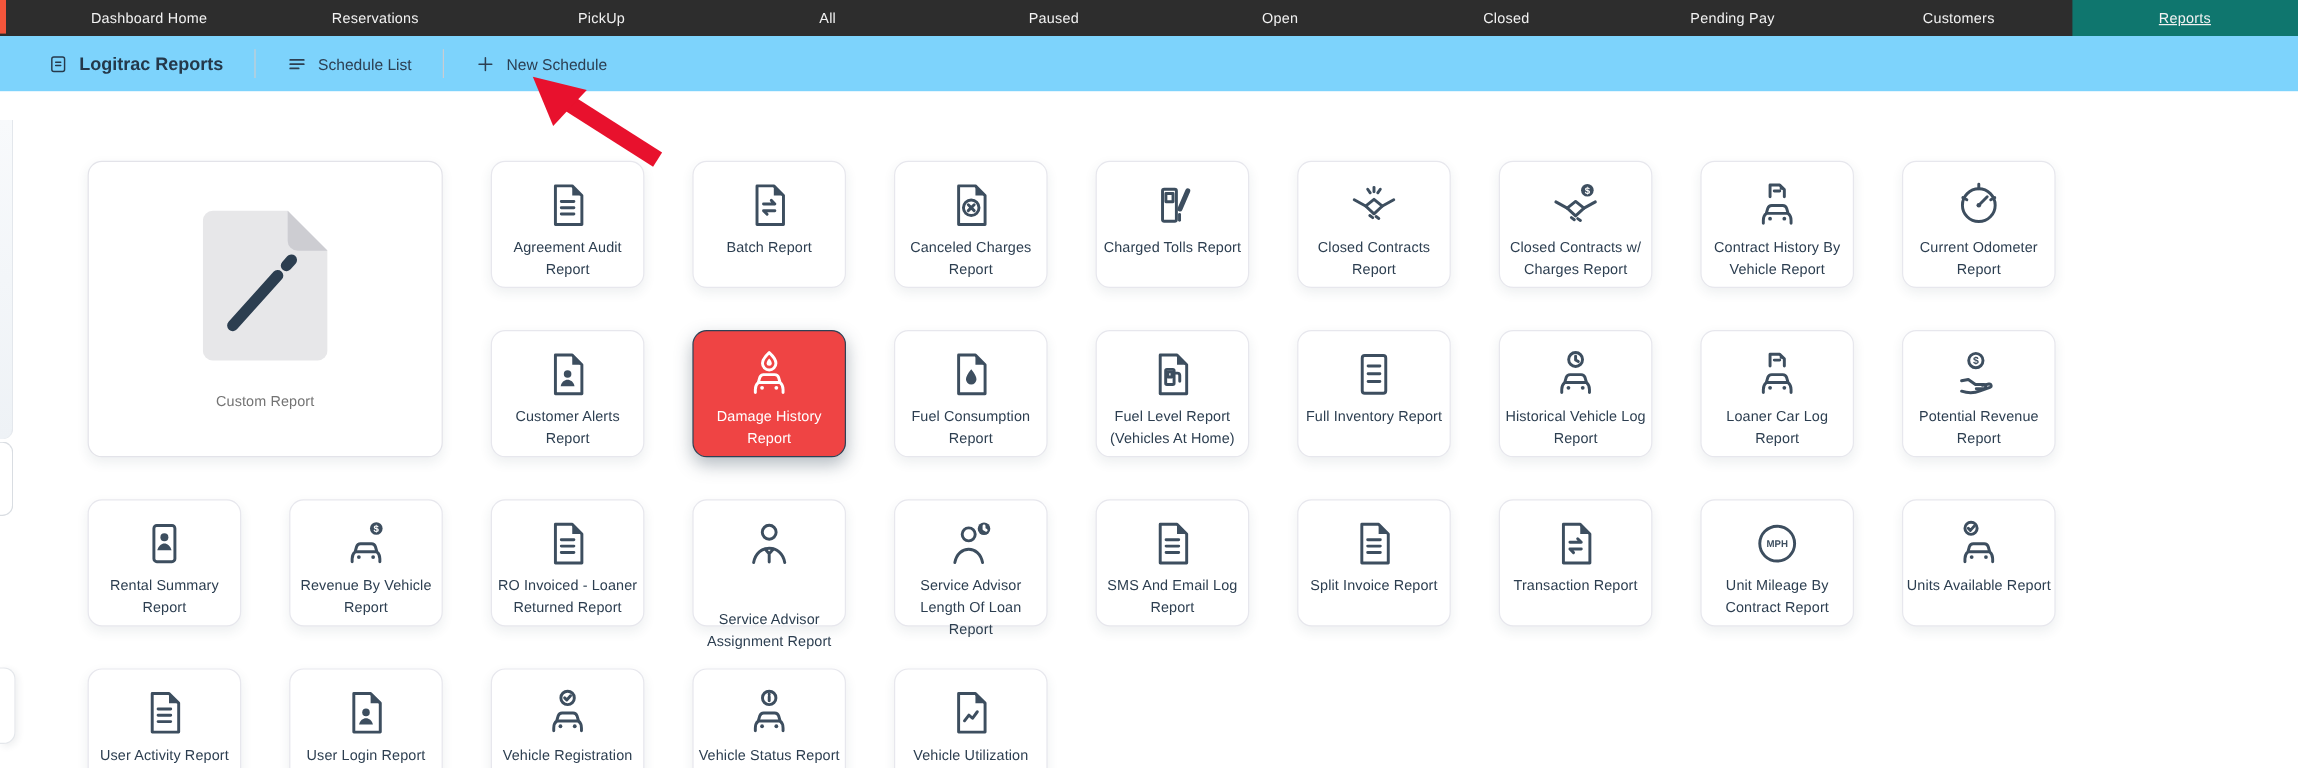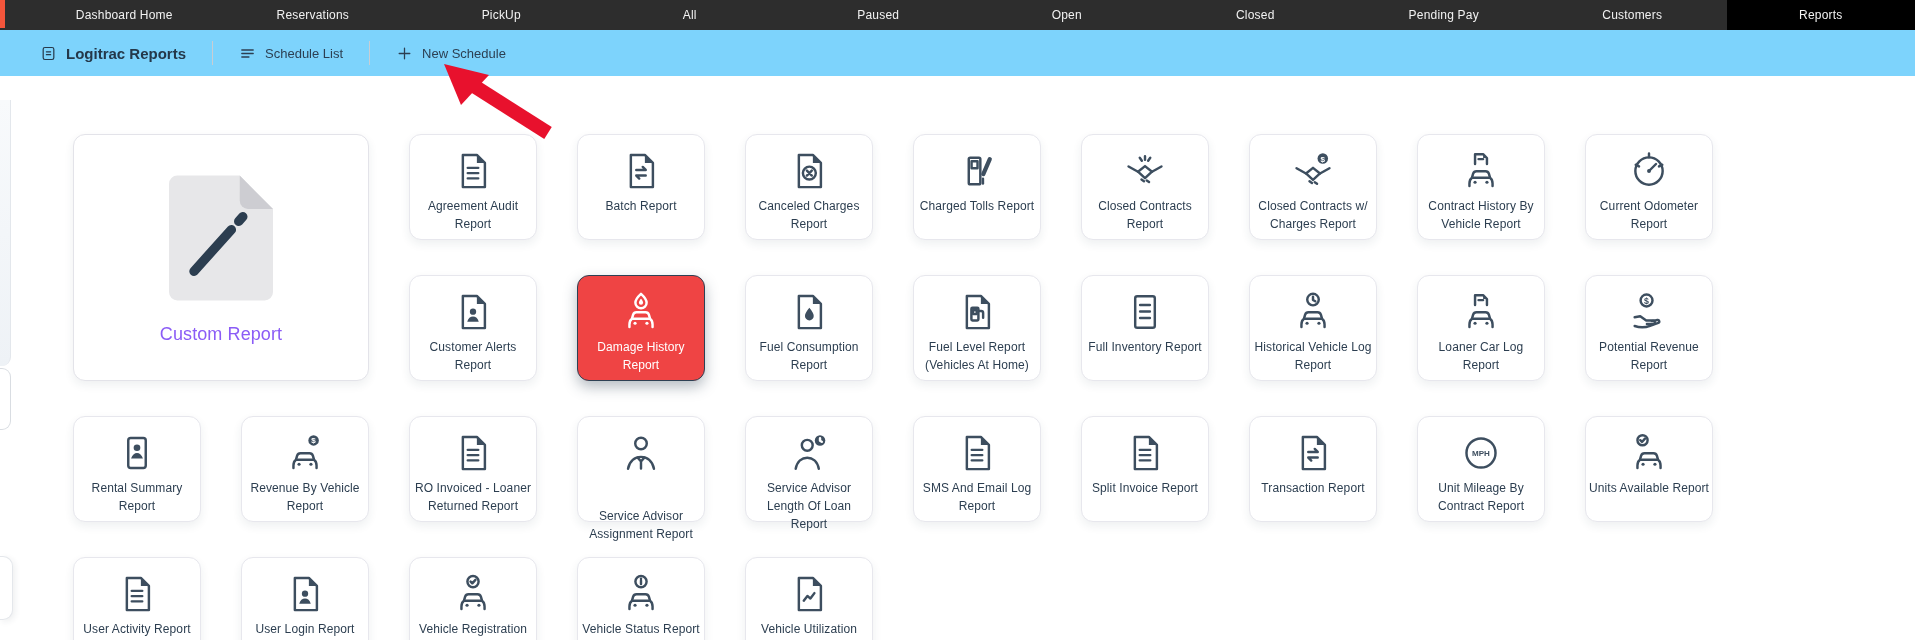--- a/index.html
+++ b/index.html
@@ -10,21 +10,21 @@
   }
   
   .topnav{
     position:absolute;left:0;top:0;width:1915px;height:30px;
     background:#2d2d2d;display:flex;align-items:stretch;padding-left:30px;box-sizing:border-box;
   }
   .nav-item{
     flex:1;display:flex;align-items:center;justify-content:center;
     color:#f2f2f2;font-size:12px;letter-spacing:.2px;cursor:pointer;white-space:nowrap;
   }
-  .nav-item.active{background:#000000;}
+  .nav-item.active{background:#0f766e;text-decoration:underline;}
   .orange-strip{position:absolute;left:0;top:0;width:5px;height:28px;background:#f4553b;z-index:5;}
   
   .toolbar{
     position:absolute;left:0;top:30px;width:1915px;height:46px;background:#7dd3fc;
     display:flex;align-items:center;padding-left:40px;box-sizing:border-box;gap:14px;
   }
   .tb-group{display:flex;align-items:center;gap:9px;color:#26394b;}
   .tb-title{font-size:15px;font-weight:700;color:#24384a;}
   .tb-label{font-size:13px;color:#2c3f52;}
   .tb-icon{width:17px;height:17px;display:inline-flex;}
@@ -59,21 +59,21 @@
     font-size:12px;line-height:18px;color:#2c3e50;text-align:center;width:124px;letter-spacing:.1px;
   }
   .card.selected{background:#ef4444;border-color:#2e4154;box-shadow:0 6px 14px rgba(46,65,84,.35);}
   .card.selected .icon{color:#ffffff;}
   .card.selected .label{color:#ffffff;}
   .card.custom{
     grid-column:1 / span 2;grid-row:1 / span 2;
     justify-content:flex-start;padding-top:40px;border-color:#e3e3e9;
   }
   .card.custom .doc{width:104px;height:126px;}
-  .card.custom .label{font-size:18px;width:auto;margin-top:24px;color:#8b5cf6;}
+  .card.custom .label{font-size:12px;width:auto;margin-top:24px;color:#737373;}
 </style>
 </head>
 <body>
 
 <div class="topnav">
     <div class="nav-item">Dashboard Home</div>
     <div class="nav-item">Reservations</div>
     <div class="nav-item">PickUp</div>
     <div class="nav-item">All</div>
     <div class="nav-item">Paused</div>

